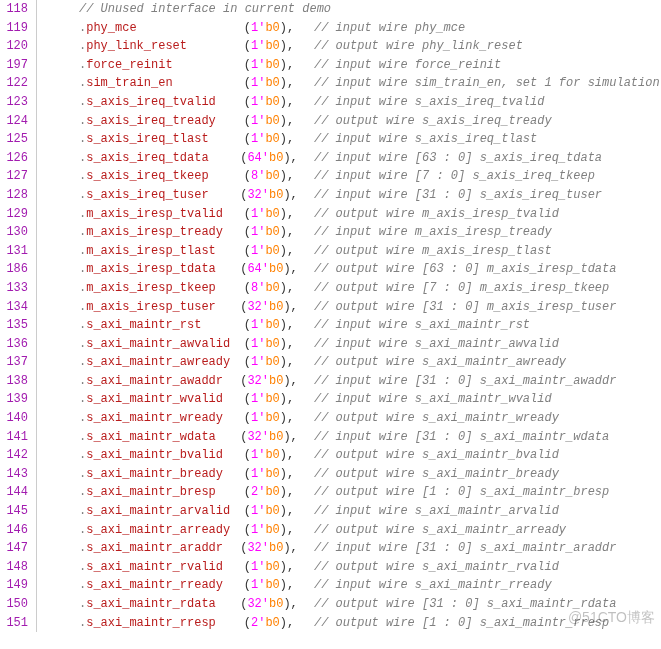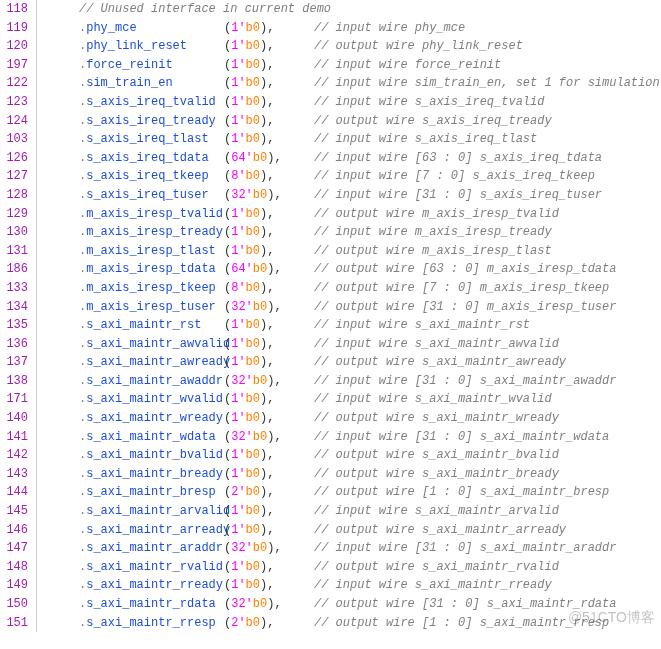--- a/index.html
+++ b/index.html
@@ -30,26 +30,26 @@
   }
   .code {
     padding-left: 4px;
   }
   .line {
     height: 18.6px;
   }
   .indent { display:inline-block; width: 38px; }
   .cmt { color: #808080; font-style: italic; }
   .dot { color: #808080; }
-  .port { color: #1d4ed8; display:inline-block; }
+  .port { color: #b91c1c; display:inline-block; }
   .paren { color: #333; }
   .lit-width { color: #ff00ff; }
   .lit-zero { color: #ff8000; }
   .port-col { display:inline-block; width: 145px; }
-  .val-col  { display:inline-block; width: 90px; }
+  .val-col  { display:inline-block; width: 90px; text-align: center; }
   .watermark {
     position: absolute;
     right: 6px;
     bottom: 4px;
     font-family: Arial, sans-serif;
     font-size: 14px;
     color: rgba(0,0,0,0.25);
     pointer-events: none;
   }
 </style>
@@ -58,35 +58,35 @@
 
 <div class="editor">
   <div class="gutter" id="gutter">
       <div class="line">118</div>
       <div class="line">119</div>
       <div class="line">120</div>
       <div class="line">197</div>
       <div class="line">122</div>
       <div class="line">123</div>
       <div class="line">124</div>
-      <div class="line">103</div>
+      <div class="line">125</div>
       <div class="line">126</div>
       <div class="line">127</div>
       <div class="line">128</div>
       <div class="line">129</div>
       <div class="line">130</div>
       <div class="line">131</div>
       <div class="line">186</div>
       <div class="line">133</div>
       <div class="line">134</div>
       <div class="line">135</div>
       <div class="line">136</div>
       <div class="line">137</div>
       <div class="line">138</div>
-      <div class="line">171</div>
+      <div class="line">139</div>
       <div class="line">140</div>
       <div class="line">141</div>
       <div class="line">142</div>
       <div class="line">143</div>
       <div class="line">144</div>
       <div class="line">145</div>
       <div class="line">146</div>
       <div class="line">147</div>
       <div class="line">148</div>
       <div class="line">149</div>

